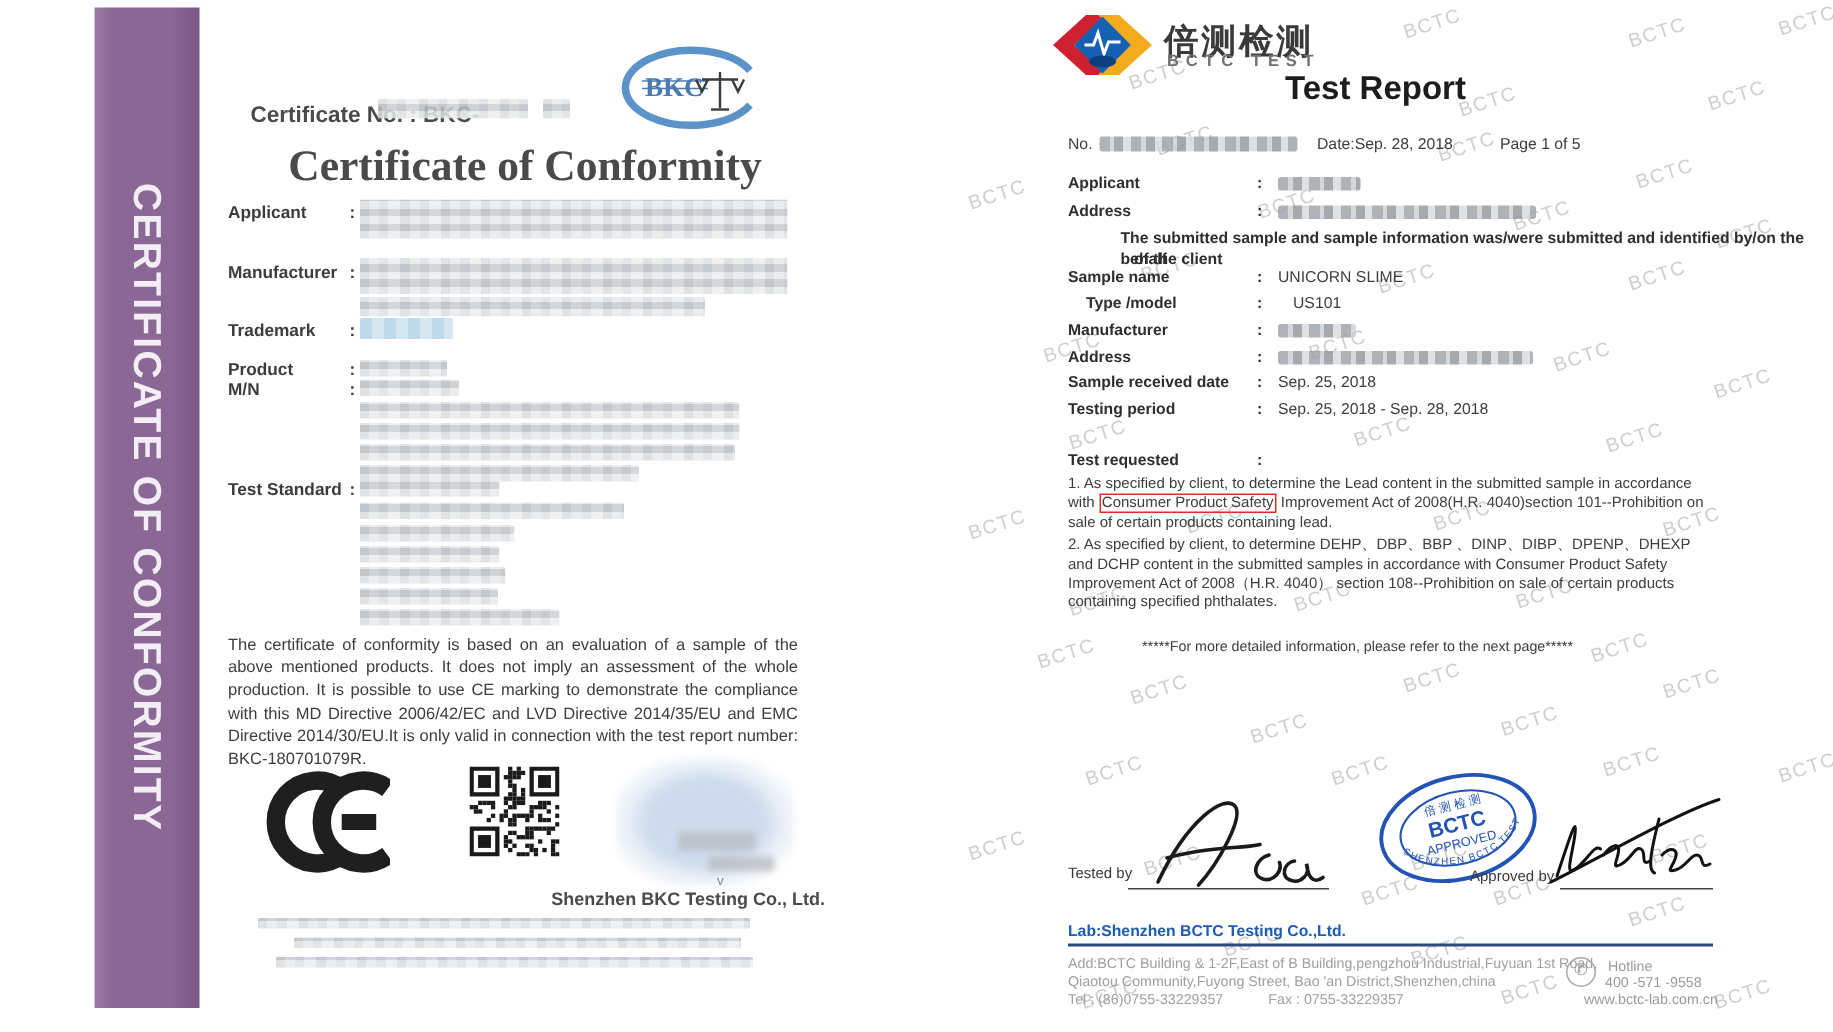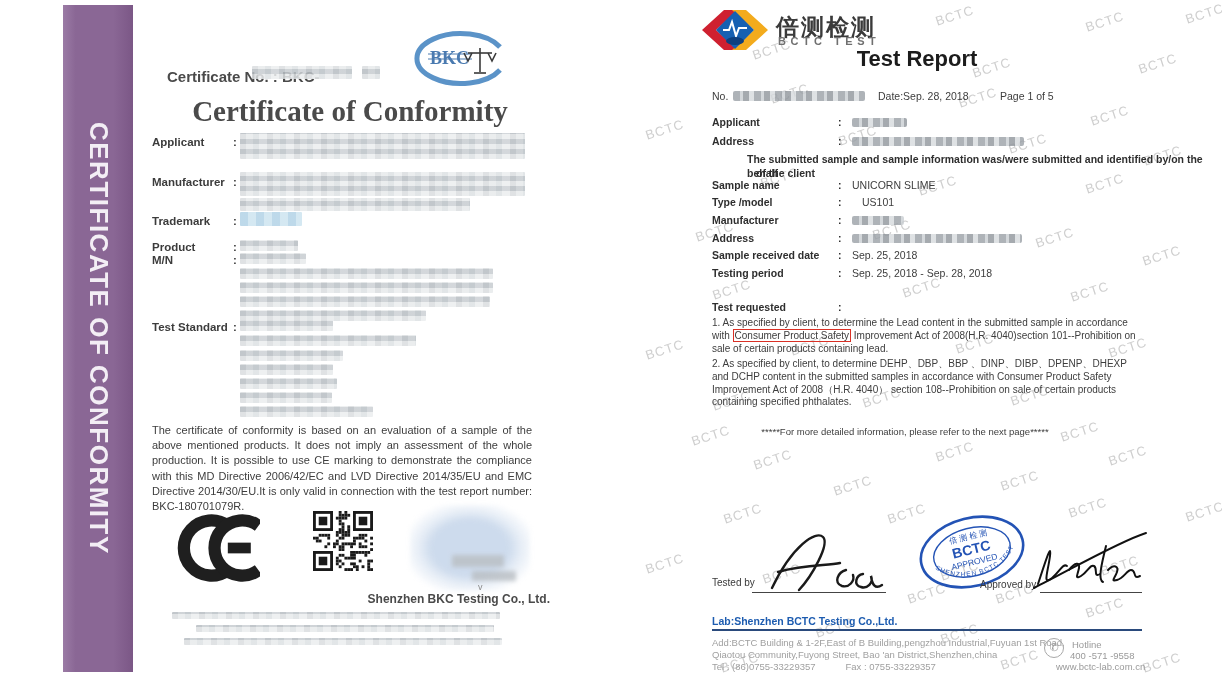--- a/index.html
+++ b/index.html
@@ -347,21 +347,21 @@
   <div class="rcolon" style="top:135px;">:</div>
   <div class="mosr" style="left:852px;top:137px;width:172px;height:9px;"></div>
 
   <div class="rnote" style="top:152px;margin-left:35px;">The submitted sample and sample information was/were submitted and identified by/on the behalf</div>
   <div class="rnote" style="top:166px;margin-left:44px;">of the client</div>
 
   <div class="rlabel" style="top:179px;">Sample name</div>
   <div class="rcolon" style="top:179px;">:</div>
   <div class="rvalue" style="top:179px;">UNICORN SLIME</div>
 
-  <div class="rlabel" style="top:196px;">Type /model</div>
+  <div class="rlabel" style="top:196px;margin-left:12px;">Type /model</div>
   <div class="rcolon" style="top:196px;">:</div>
   <div class="rvalue" style="top:196px;padding-left:10px;">US101</div>
 
   <div class="rlabel" style="top:214px;">Manufacturer</div>
   <div class="rcolon" style="top:214px;">:</div>
   <div class="mosr" style="left:852px;top:216px;width:52px;height:9px;"></div>
 
   <div class="rlabel" style="top:232px;">Address</div>
   <div class="rcolon" style="top:232px;">:</div>
   <div class="mosr" style="left:852px;top:234px;width:170px;height:9px;"></div>

